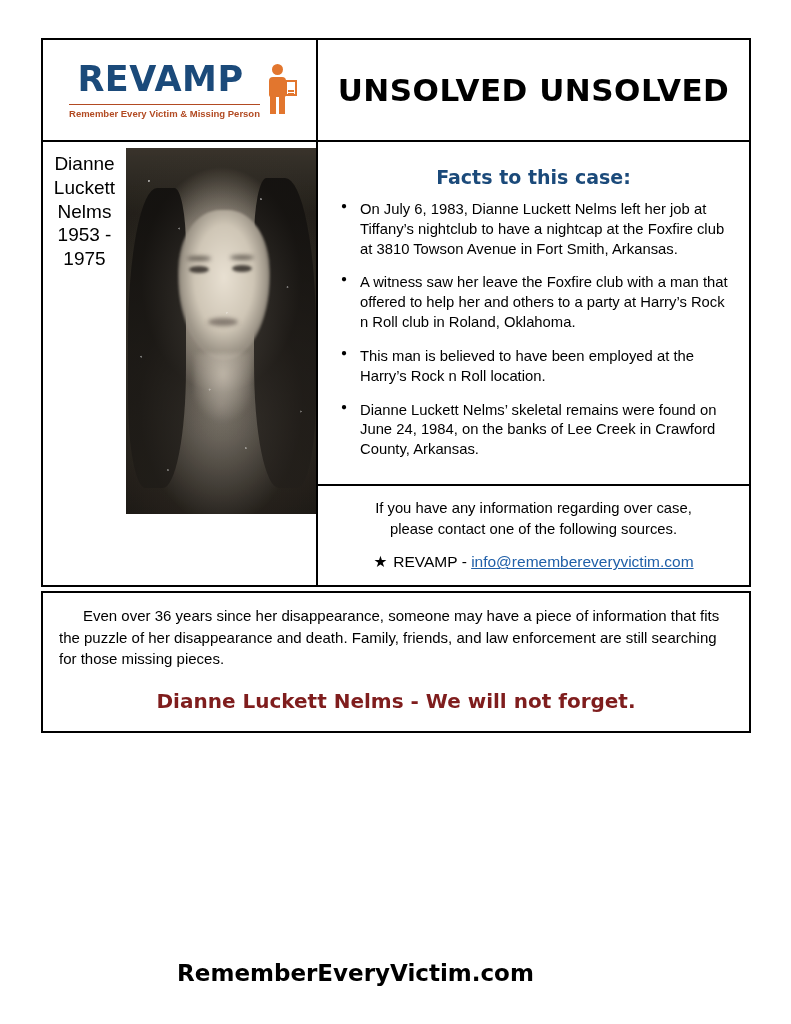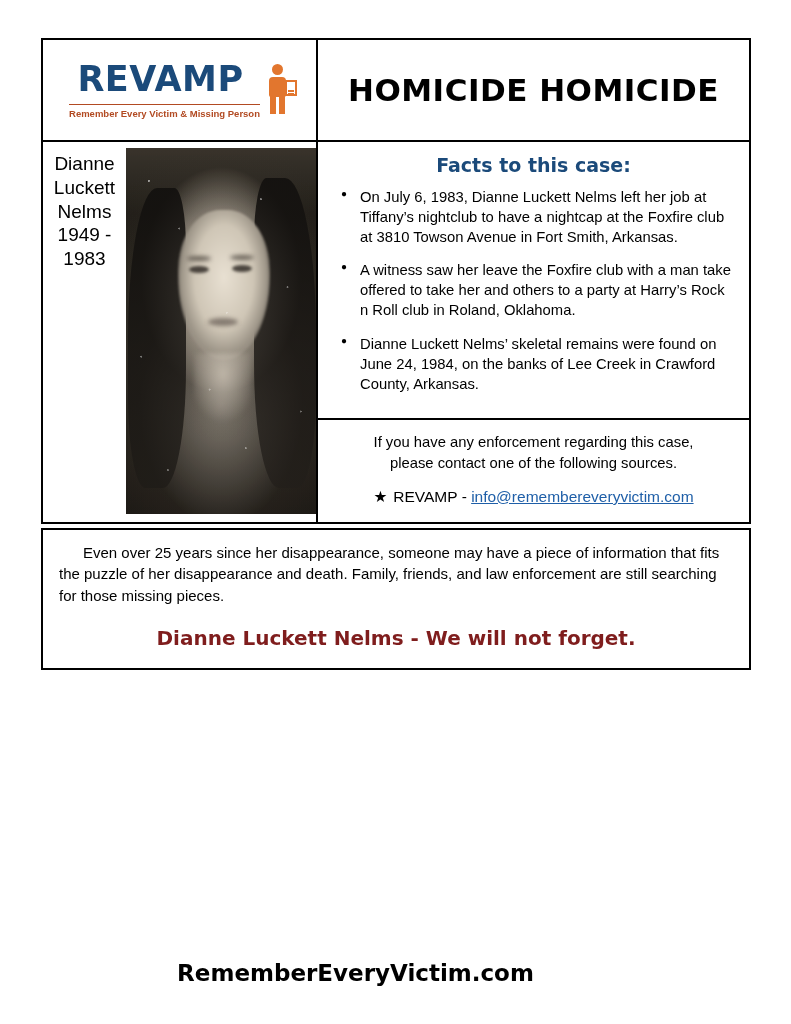--- a/index.html
+++ b/index.html
@@ -249,21 +249,21 @@
   }
 
   
   .right-col {
     flex: 1;
     display: flex;
     flex-direction: column;
     box-sizing: border-box;
   }
   .facts-block {
-    padding: 10px 12px 10px 12px;
+    padding: 22px 12px 10px 12px;
   }
   .facts-title {
     text-align: center;
     color: #1b4a7a;
     font-weight: bold;
     font-size: 19px;
     margin: 2px 0 12px 0;
     font-family: "DejaVu Sans", sans-serif;
   }
   ul.facts {
@@ -365,30 +365,30 @@
         <div class="logo-icon">
           <div class="fig-head"></div>
           <div class="fig-body"></div>
           <div class="fig-leg-l"></div>
           <div class="fig-leg-r"></div>
           <div class="fig-card"></div>
         </div>
       </div>
     </div>
     <div class="title-cell">
-      <div class="title">HOMICIDE HOMICIDE</div>
+      <div class="title">UNSOLVED UNSOLVED</div>
     </div>
   </div>
 
   <div class="middle-band">
 
     <div class="left-col">
       <div class="victim-name">
         <div>Dianne Luckett Nelms</div>
-        <div>1949 - 1983</div>
+        <div>1953 - 1975</div>
       </div>
       <div class="photo-wrap">
         <div class="photo">
           <div class="grain"></div>
           <div class="hair-l"></div>
           <div class="hair-r"></div>
           <div class="face"></div>
           <div class="brow-l"></div>
           <div class="brow-r"></div>
           <div class="eye-l"></div>
@@ -399,40 +399,41 @@
         </div>
       </div>
       <div class="left-divider"></div>
     </div>
 
     <div class="right-col">
       <div class="facts-block">
         <div class="facts-title">Facts to this case:</div>
         <ul class="facts">
           <li>On July 6, 1983, Dianne Luckett Nelms left her job at Tiffany’s nightclub to have a nightcap at the Foxfire club at 3810 Towson Avenue in Fort Smith, Arkansas.</li>
-          <li>A witness saw her leave the Foxfire club with a man take offered to take her and others to a party at Harry’s Rock n Roll club in Roland, Oklahoma.</li>
+          <li>A witness saw her leave the Foxfire club with a man that offered to help her and others to a party at Harry’s Rock n Roll club in Roland, Oklahoma.</li>
+          <li>This man is believed to have been employed at the Harry’s Rock n Roll location.</li>
           <li>Dianne Luckett Nelms’ skeletal remains were found on June 24, 1984, on the banks of Lee Creek in Crawford County, Arkansas.</li>
         </ul>
       </div>
       <div class="contact-block">
         <div class="contact-lead">
-          <div>If you have any enforcement regarding this case,</div>
+          <div>If you have any information regarding over case,</div>
           <div>please contact one of the following sources.</div>
         </div>
         <div class="contact-row">
           <span class="star">★</span><span>REVAMP -</span>
           <a href="#">info@remembereveryvictim.com</a>
         </div>
       </div>
     </div>
   </div>
 
   <div class="help-band">
     <div class="help-body">
-      <span class="indent">Even over 25 years since her disappearance, someone may have a piece of</span>
+      <span class="indent">Even over 36 years since her disappearance, someone may have a piece of</span>
       <span>information that fits the puzzle of her disappearance and death. Family, friends, and law</span>
       <span>enforcement are still searching for those missing pieces.</span>
     </div>
     <div class="help-closing">Dianne Luckett Nelms - We will not forget.</div>
   </div>
 
 </div>
 
 <div class="footer">RememberEveryVictim.com</div>
 

